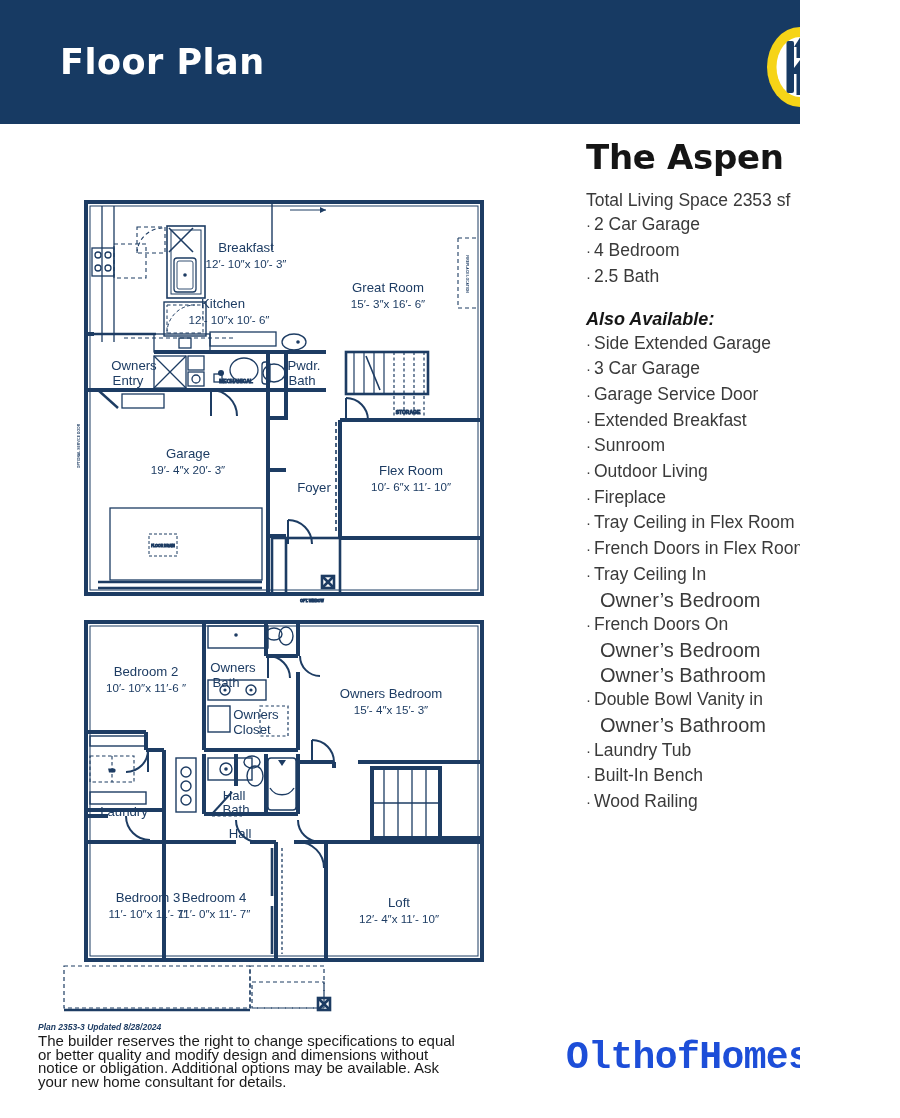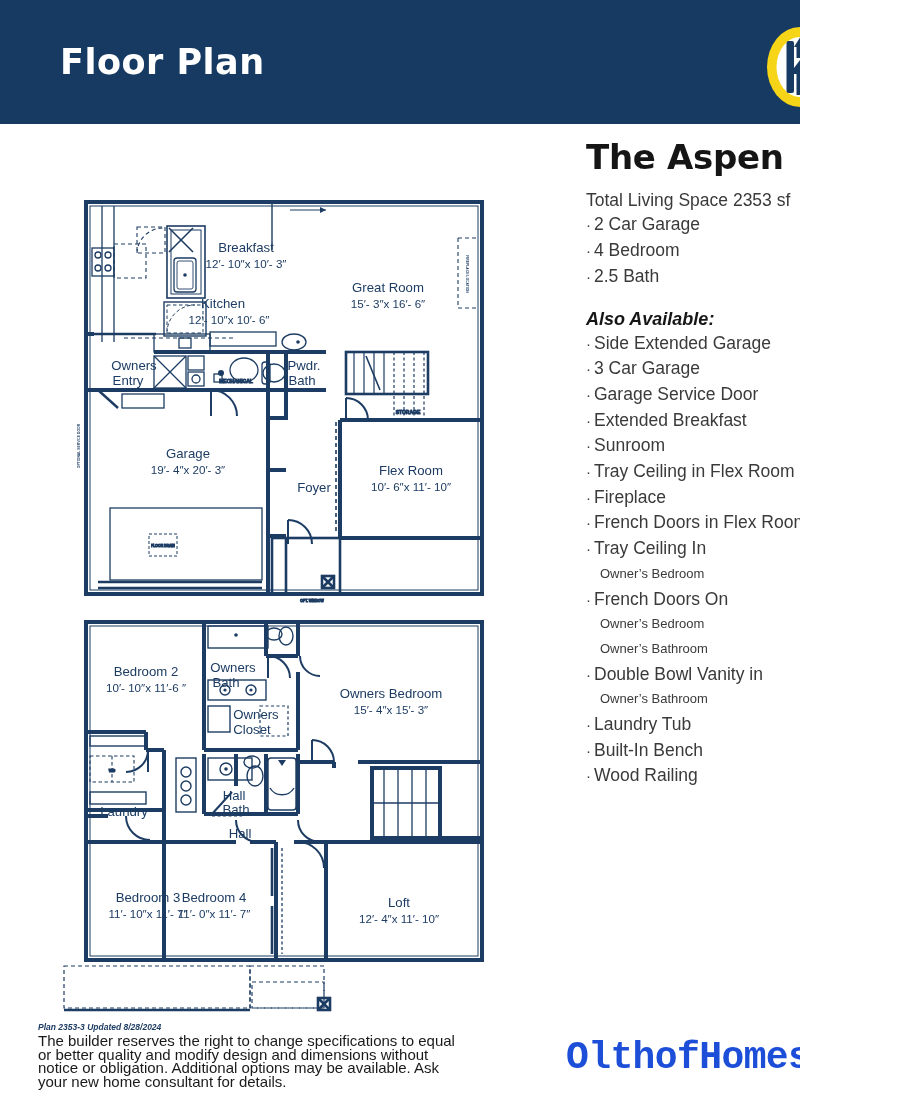--- a/index.html
+++ b/index.html
@@ -60,21 +60,21 @@
     white-space: nowrap;
   }
   .bullet-line {
     font-size: 17.5px;
     color: #3a3a3a;
     line-height: 24.7px;
     white-space: nowrap;
   }
   .bullet-line .bl-dot { margin-right: 3px; font-size: 15px; }
   .cont-line {
-    font-size: 13px;
+    font-size: 20px;
     color: #3a3a3a;
     line-height: 24.7px;
     padding-left: 14px;
     white-space: nowrap;
   }
   #also-available {
     font-size: 18px;
     font-weight: bold;
     font-style: italic;
     color: #161616;
@@ -574,22 +574,23 @@
         <div class="bullet-line"><span class="bl-dot">·</span><span>4 Bedroom</span></div>
         <div class="bullet-line"><span class="bl-dot">·</span><span>2.5 Bath</span></div>
       </div>
     <div id="also-available">Also Available:</div>
     <div id="option-list">
         <div class="bullet-line"><span class="bl-dot">·</span><span>Side Extended Garage</span></div>
         <div class="bullet-line"><span class="bl-dot">·</span><span>3 Car Garage</span></div>
         <div class="bullet-line"><span class="bl-dot">·</span><span>Garage Service Door</span></div>
         <div class="bullet-line"><span class="bl-dot">·</span><span>Extended Breakfast</span></div>
         <div class="bullet-line"><span class="bl-dot">·</span><span>Sunroom</span></div>
+        <div class="bullet-line"><span class="bl-dot">·</span><span>Outdoor Living</span></div>
+        <div class="bullet-line"><span class="bl-dot">·</span><span>Fireplace</span></div>
         <div class="bullet-line"><span class="bl-dot">·</span><span>Tray Ceiling in Flex Room</span></div>
-        <div class="bullet-line"><span class="bl-dot">·</span><span>Fireplace</span></div>
         <div class="bullet-line"><span class="bl-dot">·</span><span>French Doors in Flex Room</span></div>
         <div class="bullet-line"><span class="bl-dot">·</span><span>Tray Ceiling In</span></div>
         <div class="cont-line">Owner’s Bedroom</div>
         <div class="bullet-line"><span class="bl-dot">·</span><span>French Doors On</span></div>
         <div class="cont-line">Owner’s Bedroom</div>
         <div class="cont-line">Owner’s Bathroom</div>
         <div class="bullet-line"><span class="bl-dot">·</span><span>Double Bowl Vanity in</span></div>
         <div class="cont-line">Owner’s Bathroom</div>
         <div class="bullet-line"><span class="bl-dot">·</span><span>Laundry Tub</span></div>
         <div class="bullet-line"><span class="bl-dot">·</span><span>Built-In Bench</span></div>

